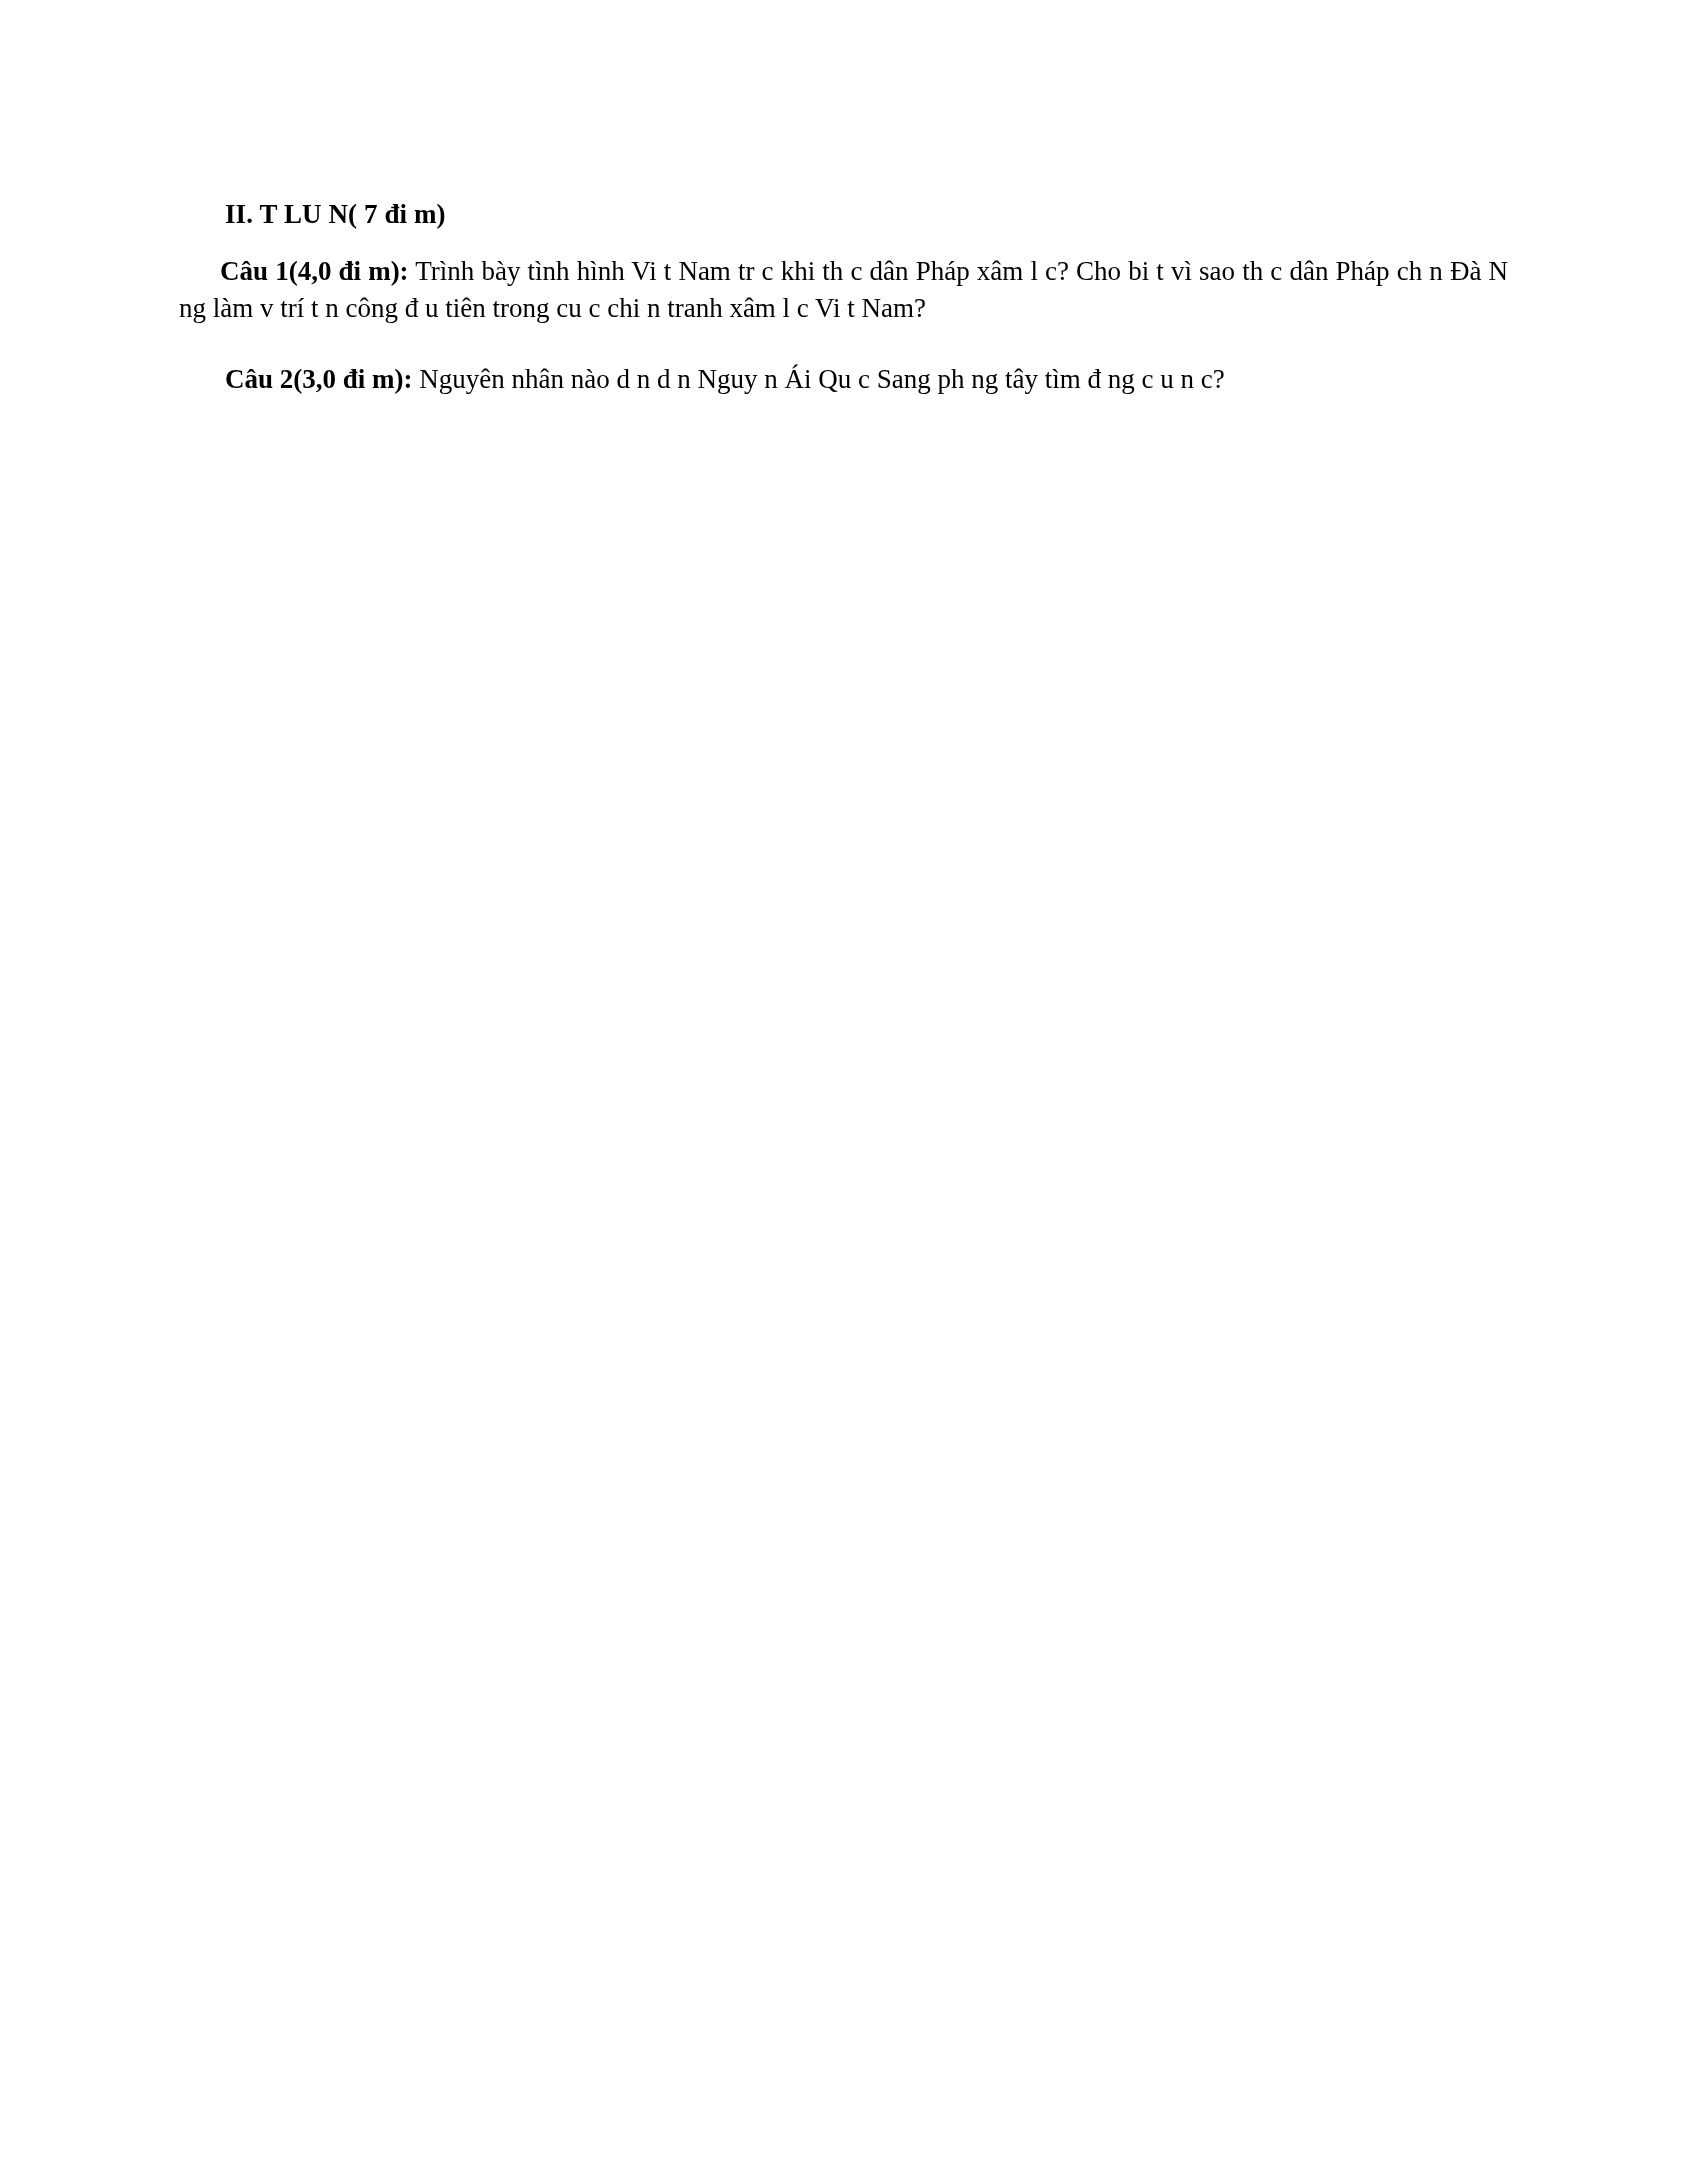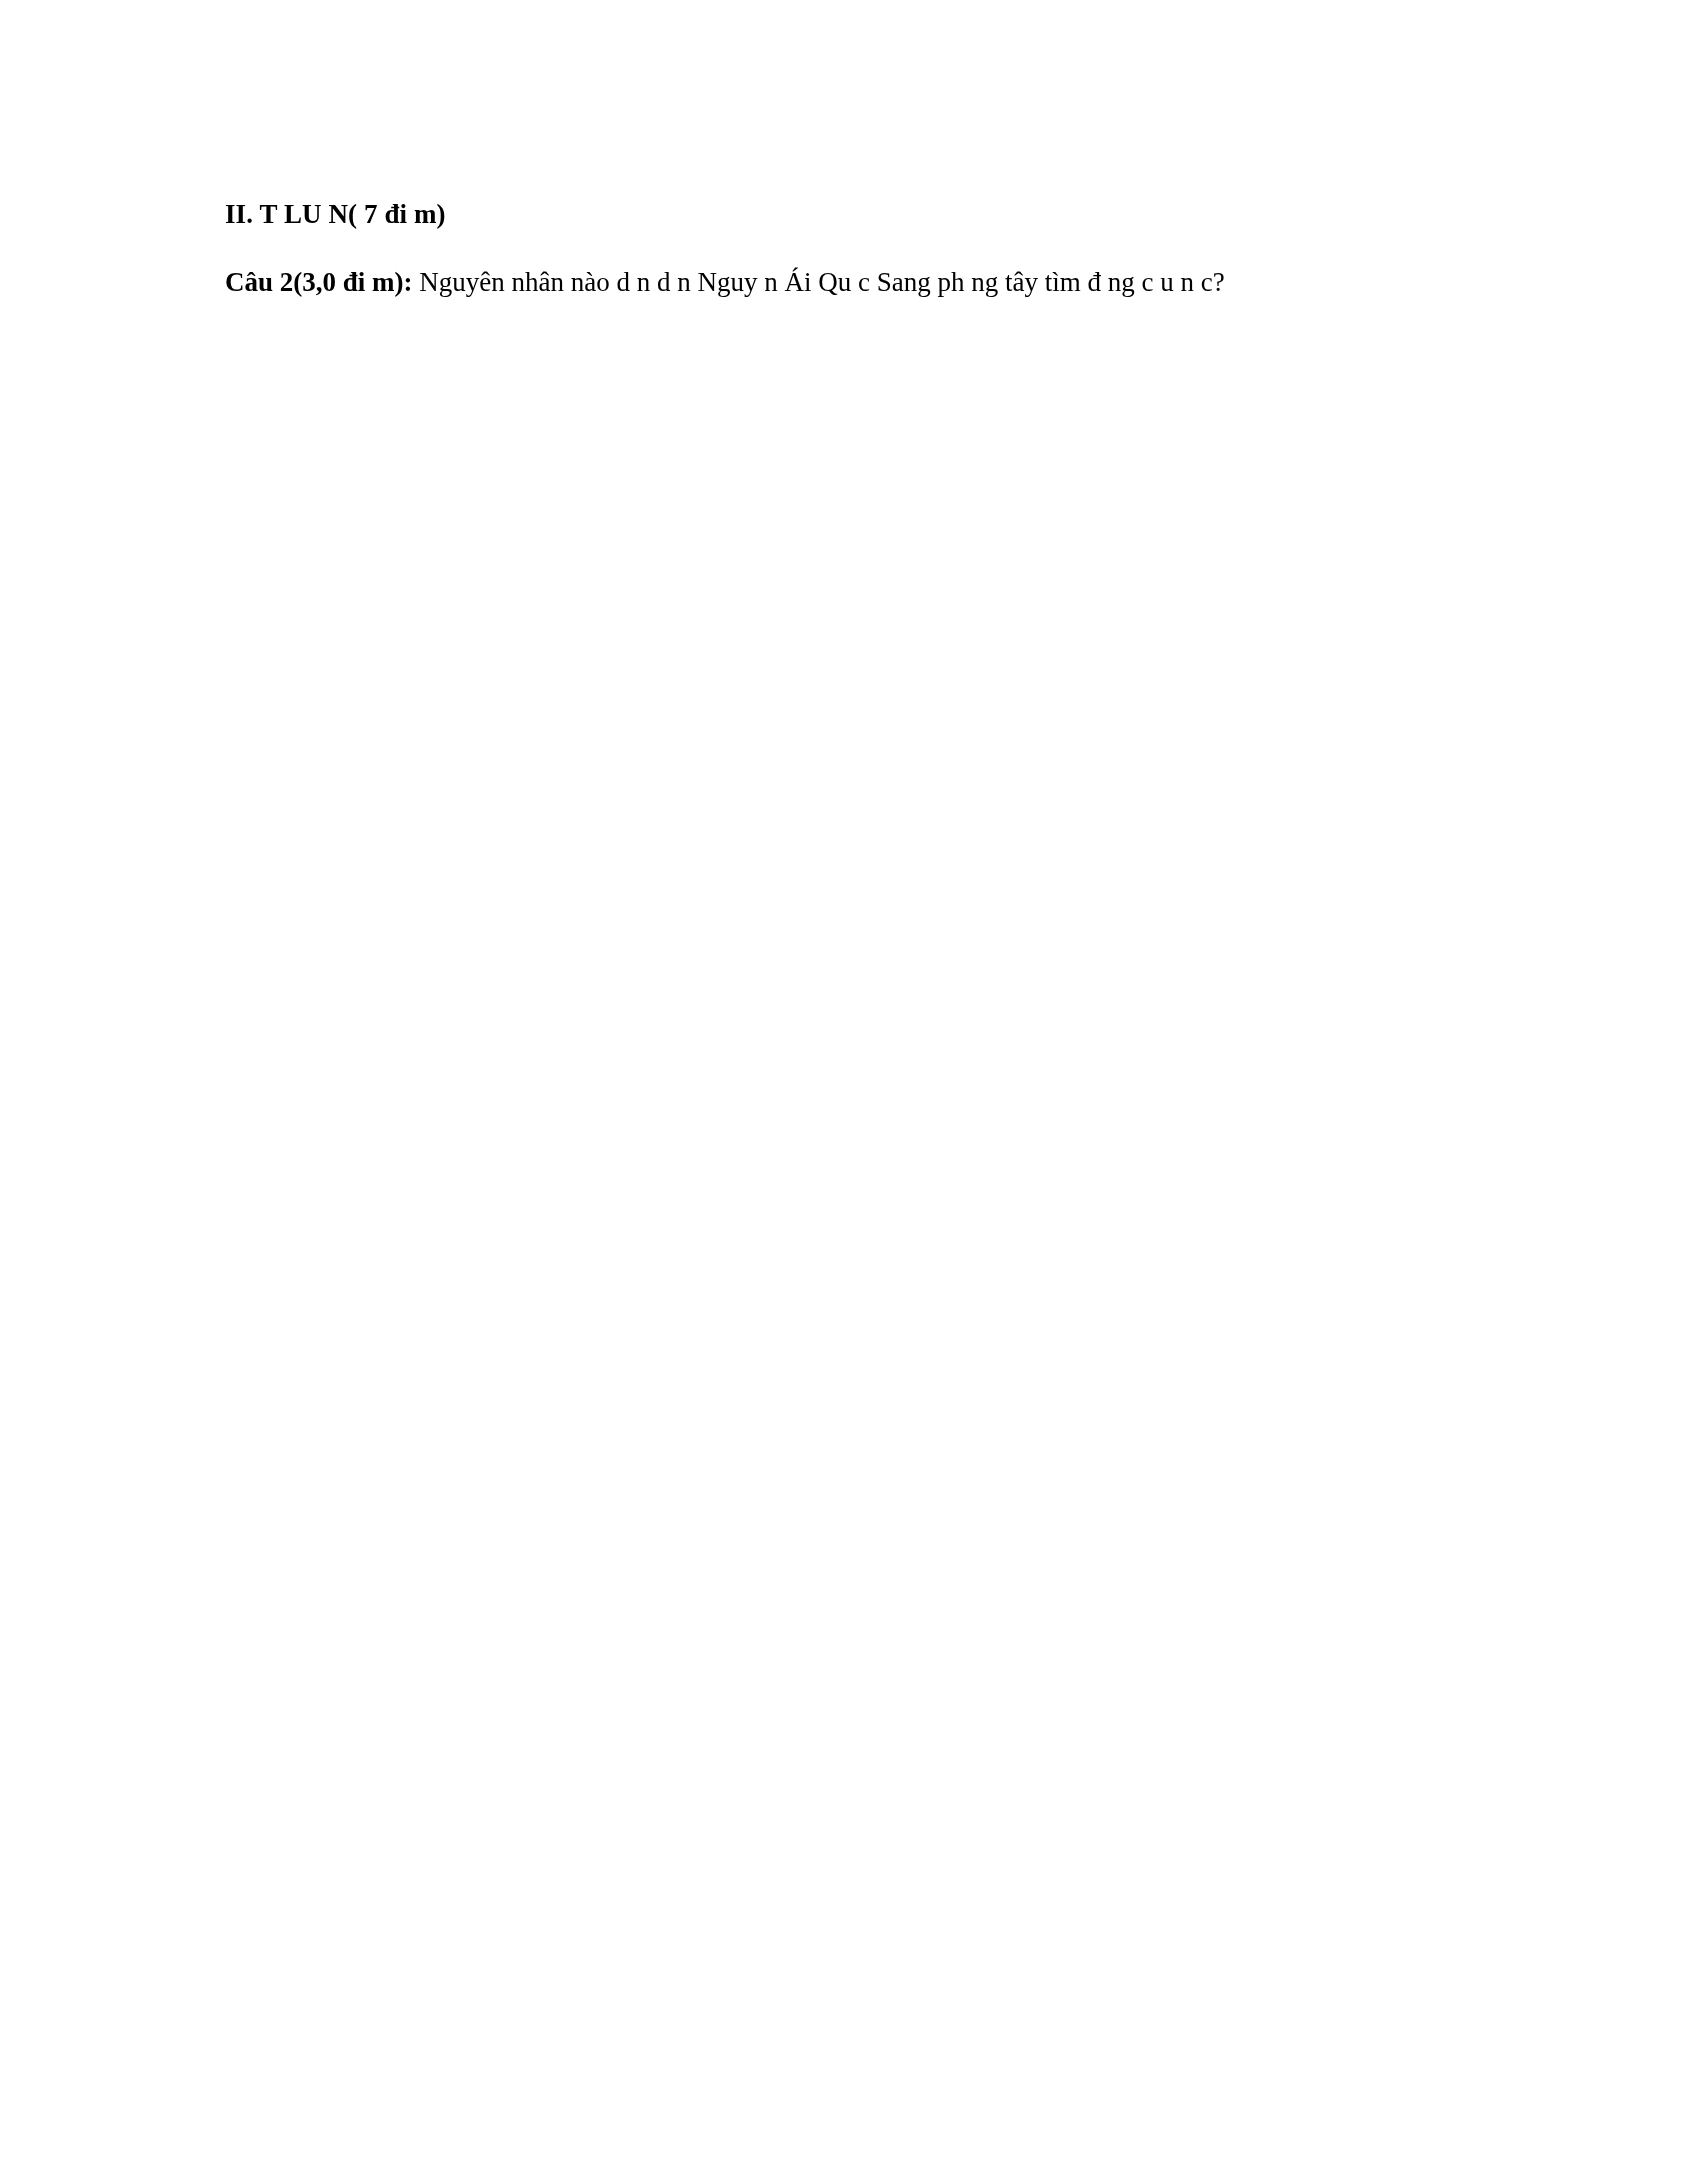--- a/index.html
+++ b/index.html
@@ -49,19 +49,22 @@
     font-weight: normal;
   }
 </style>
 </head>
 <body>
 
 <div class="page">
 
   <h2 class="section-heading">II. T    LU   N( 7 đi  m)</h2>
 
+  <p class="para q1">
+    <span class="q-label">Câu 1(4,0 đi  m):</span><span class="q-body"> Trình bày tình hình Vi  t Nam tr    c khi th  c dân Pháp xâm l    c? Cho bi  t vì sao th  c dân Pháp ch  n Đà N  ng làm v  trí t  n công đ  u tiên trong cu  c chi  n tranh xâm l    c Vi  t Nam?</span>
+  </p>
 
   <p class="para q2">
     <span class="q-label">Câu 2(3,0 đi  m):</span><span class="q-body"> Nguyên nhân nào d  n d  n Nguy  n Ái Qu  c Sang ph    ng tây tìm đ    ng c  u n    c?</span>
   </p>
 
 </div>
 
 
 </body></html>

